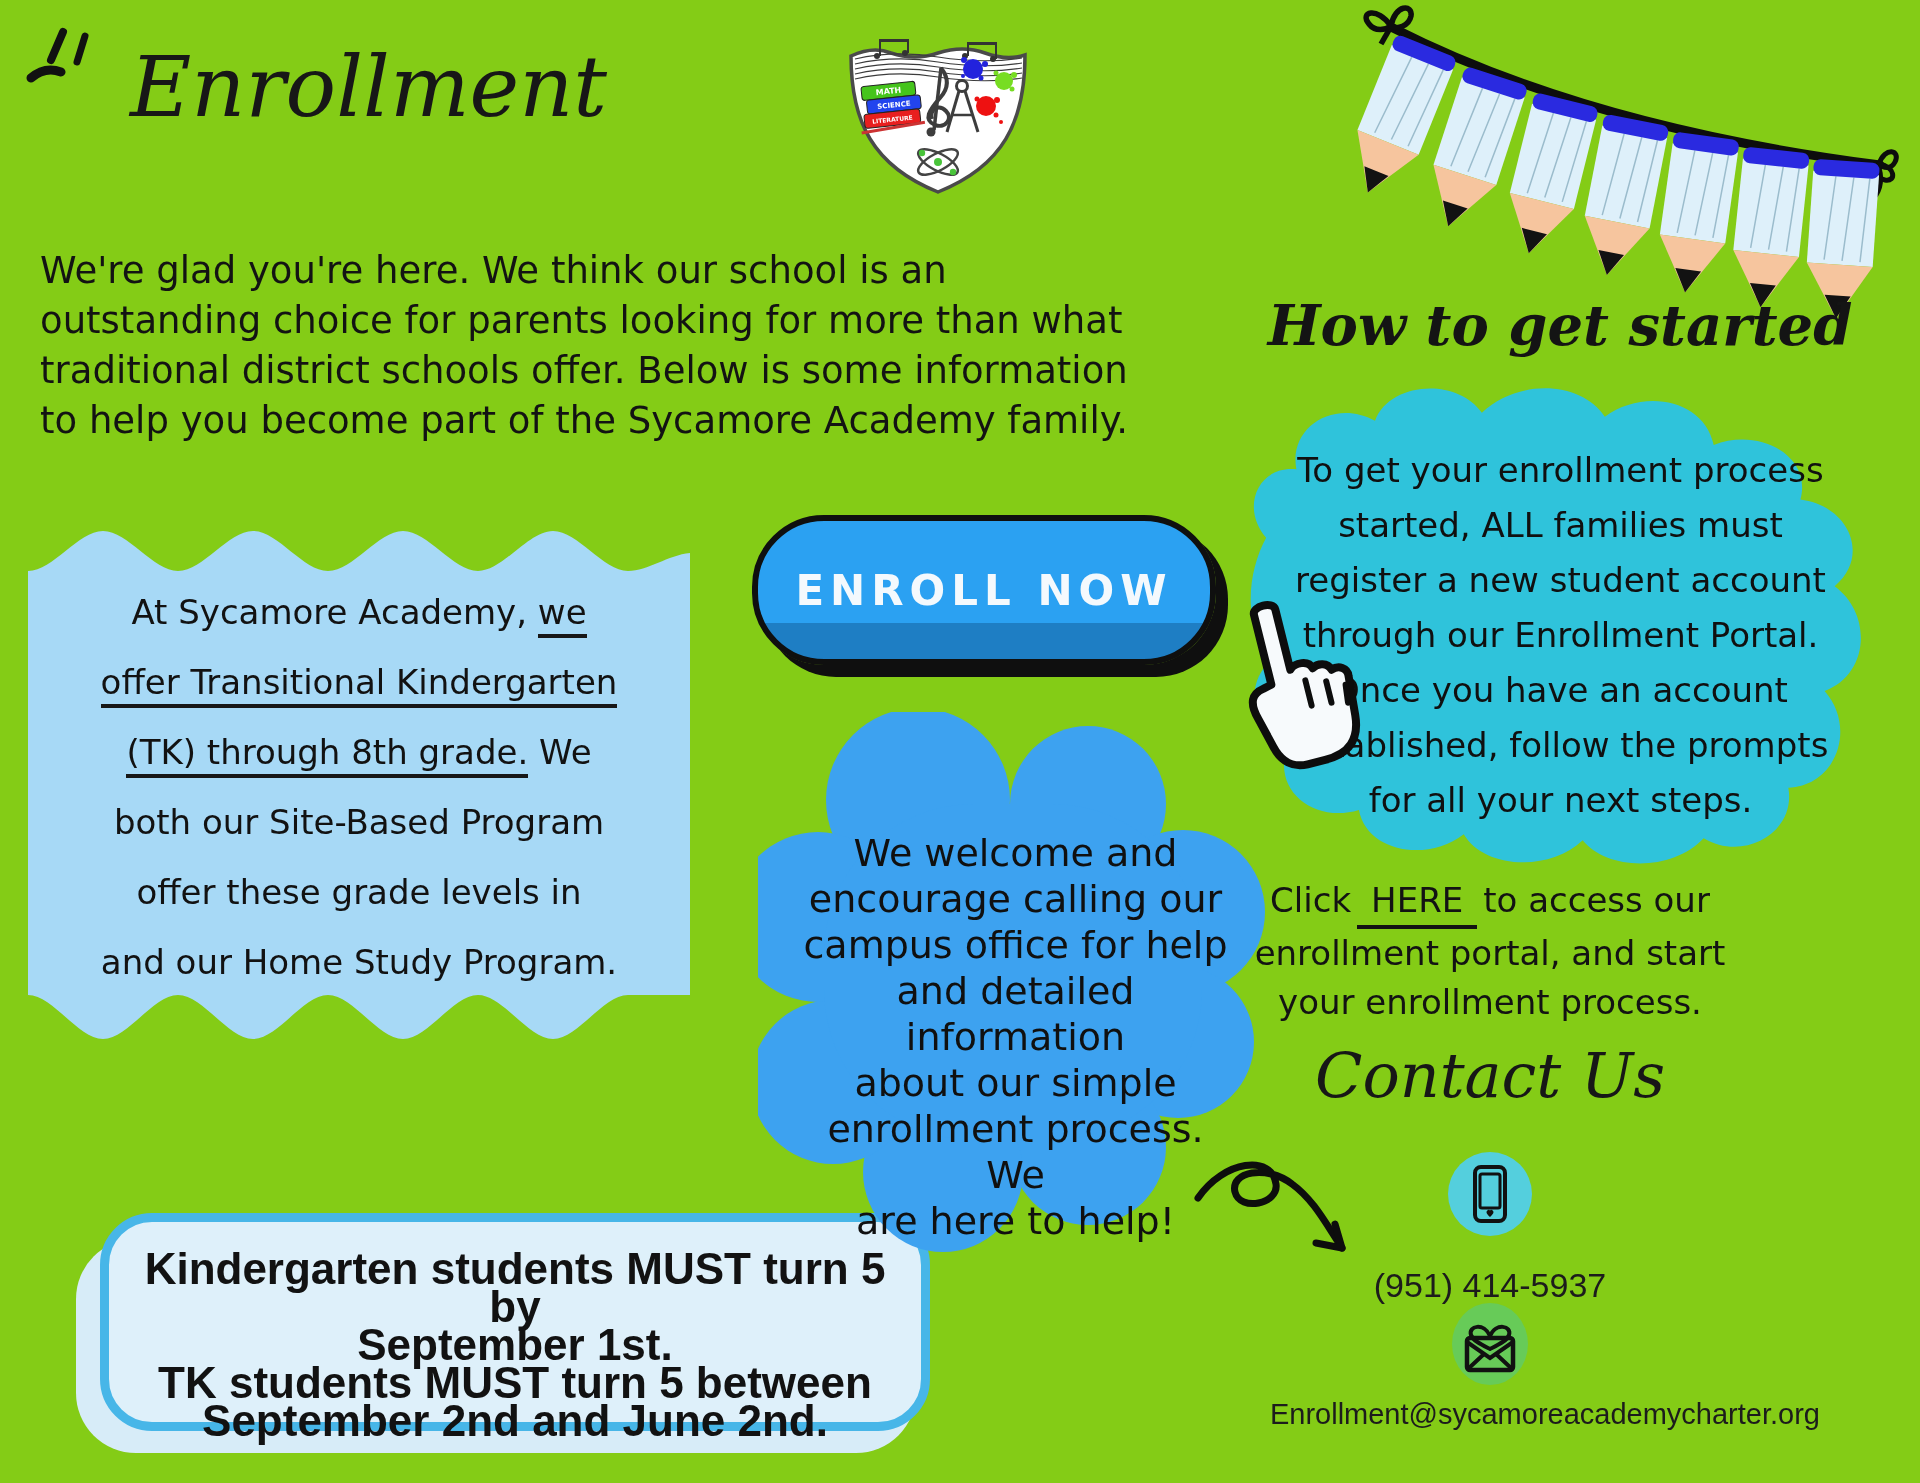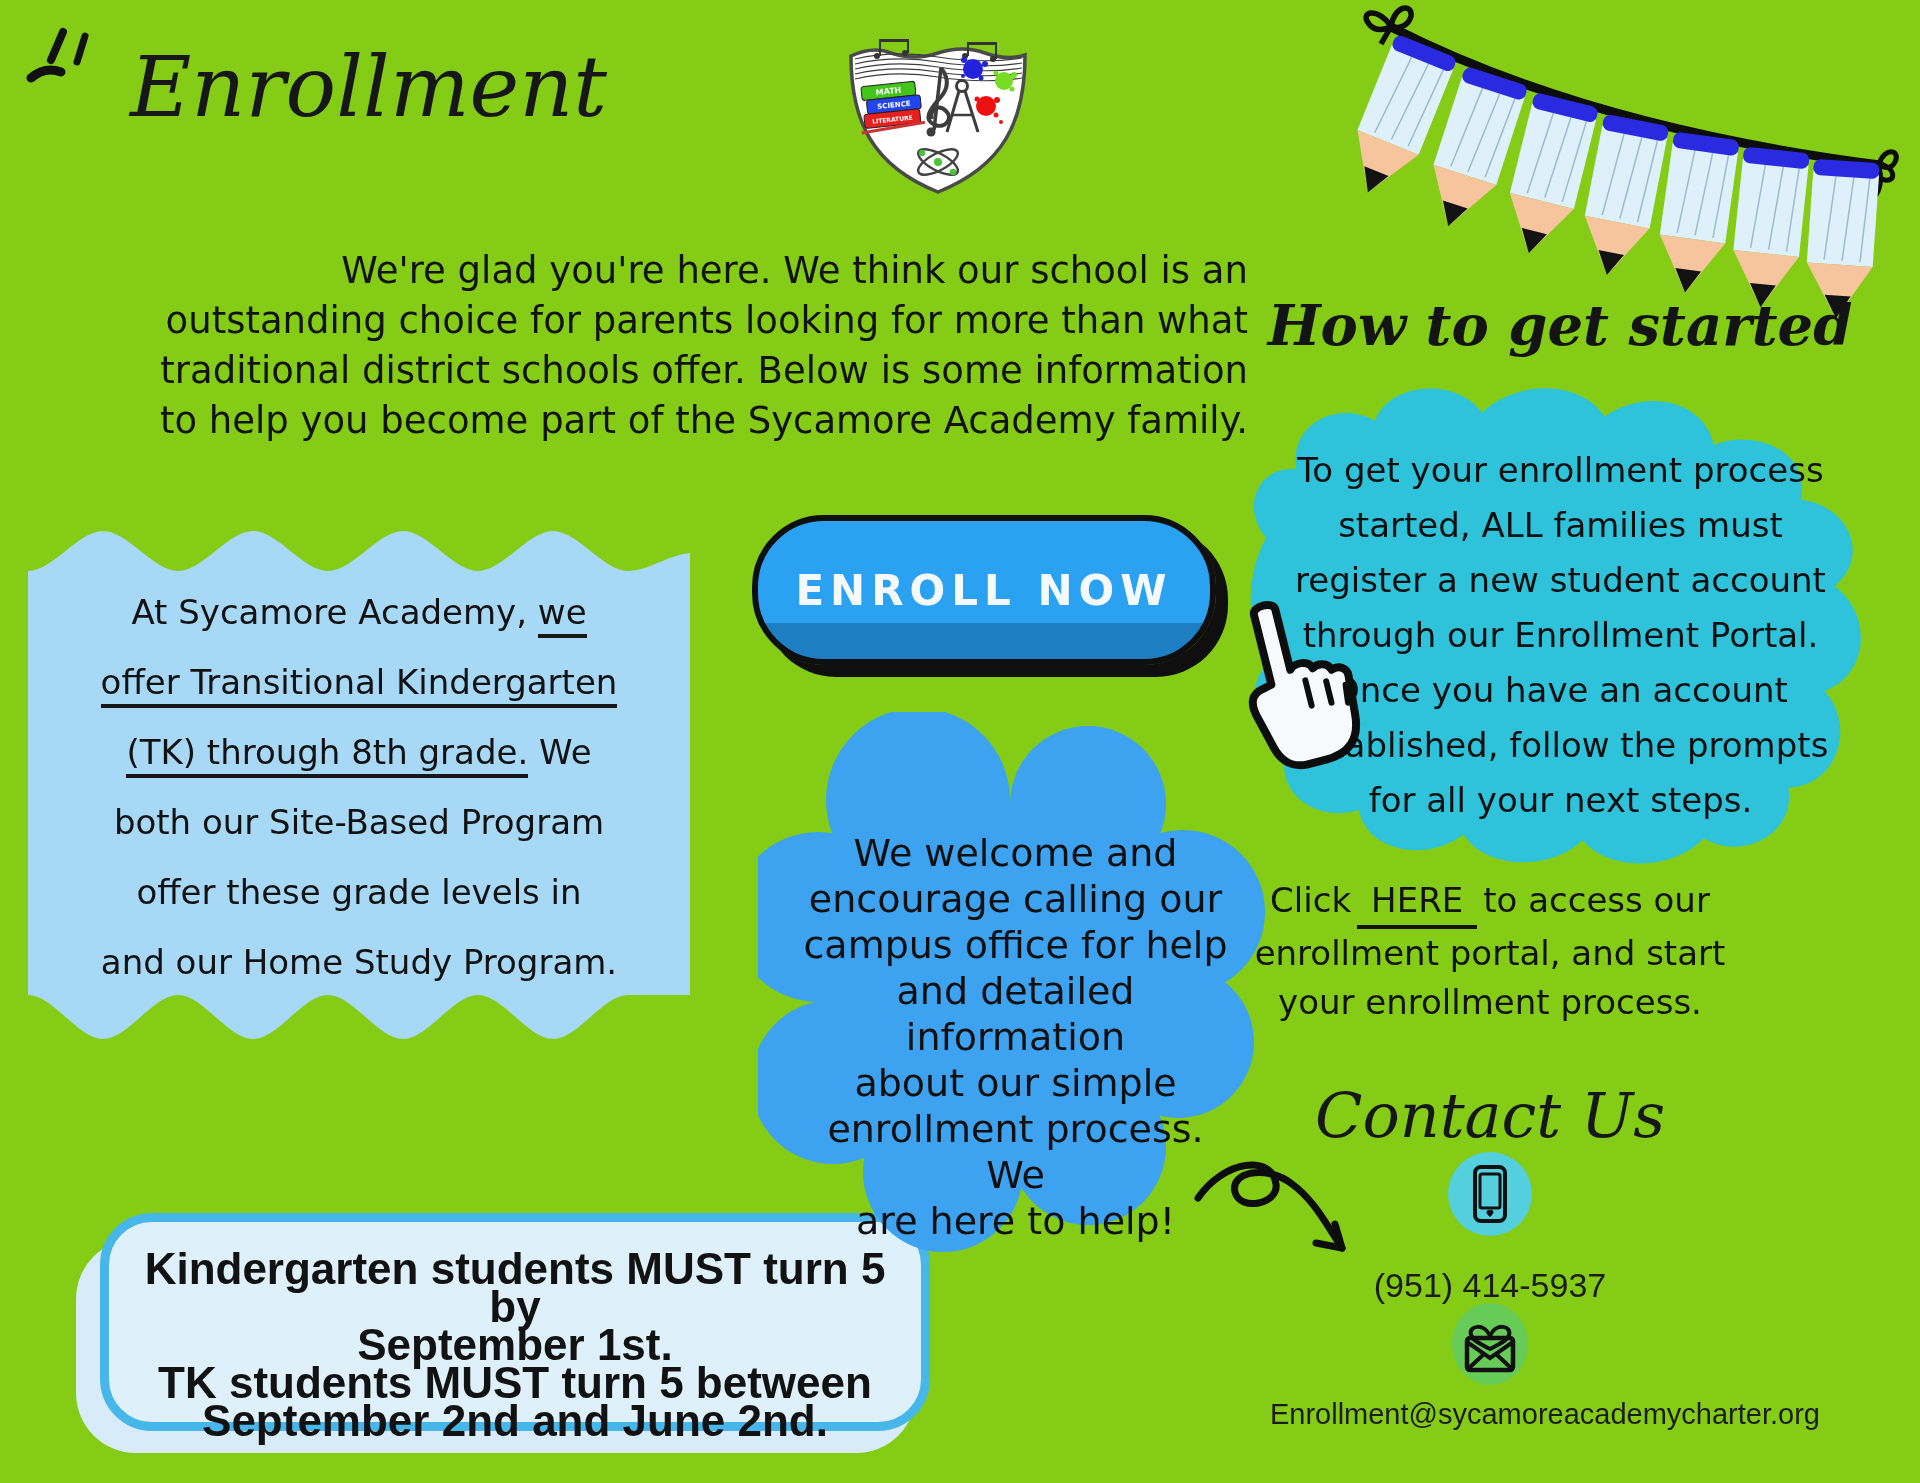--- a/index.html
+++ b/index.html
@@ -5,24 +5,24 @@
   html,body{margin:0;padding:0;background:#ffffff;}
   #page{position:relative;width:1920px;height:1483px;background:#84cc16;overflow:hidden;
         font-family:"DejaVu Sans",sans-serif;color:#141414;}
   .abs{position:absolute;}
   .ml{white-space:pre-line;}
 
   
   .script{font-family:"DejaVu Serif",serif;font-style:italic;}
   .page-title{left:130px;top:38px;width:420px;font-size:84px;text-align:center;color:#171717;}
   .howto-heading{left:1250px;top:292px;width:620px;font-size:56px;font-weight:bold;text-align:center;color:#141414;}
-  .contact-heading{left:1230px;top:1079px;width:520px;font-size:62px;text-align:center;color:#171717;}
-
-  
-  .intro{left:33px;top:246px;width:1215px;font-size:37px;line-height:50px;text-align:right;color:#131313;}
+  .contact-heading{left:1230px;top:1039px;width:520px;font-size:62px;text-align:center;color:#171717;}
+
+  
+  .intro{left:40px;top:246px;width:1215px;font-size:37px;line-height:50px;text-align:left;color:#131313;}
 
   
   .panel{left:28px;top:525px;width:662px;height:522px;}
   .panel svg{position:absolute;left:0;top:0;}
   .panel-text{position:absolute;left:14px;right:14px;top:52px;font-size:34px;line-height:70px;
               text-align:center;color:#121212;}
   .uline{border-bottom:4px solid #171717;padding-bottom:2px;}
 
   
   .enroll-btn{left:752px;top:515px;width:452px;height:138px;border:6px solid #0f0f0f;border-radius:72px;

